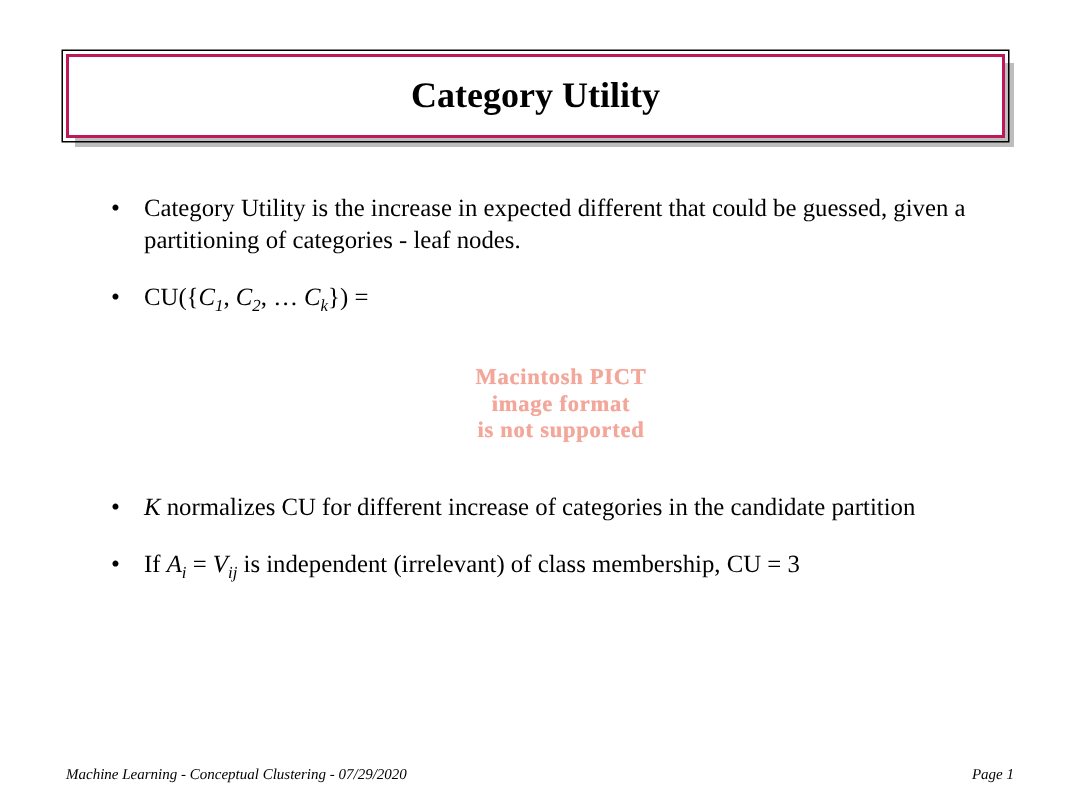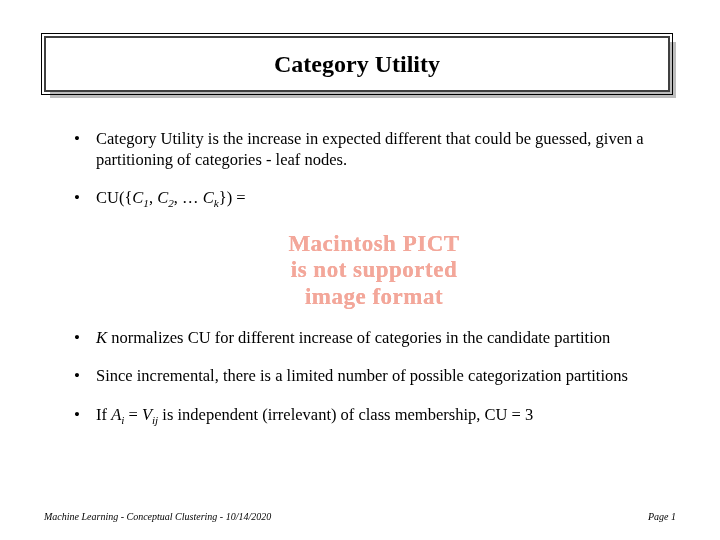--- a/index.html
+++ b/index.html
@@ -23,21 +23,21 @@
     position: absolute;
     left: 6px; top: 6px;
     width: 626px; height: 56px;
     background: #bdbdbd;
   }
   .title-box {
     position: absolute;
     left: 0; top: 0;
     width: 626px; height: 56px;
     background: #fff;
-    border: 2px solid #404040;
+    border: 2px solid #be185d;
     outline: 1px solid #000;
     outline-offset: 2px;
     display: flex;
     align-items: center;
     justify-content: center;
   }
   .title-box span {
     font-weight: bold;
     font-size: 24px;
   }
@@ -68,21 +68,21 @@
     height: 90px;
     display: flex;
     align-items: center;
     justify-content: center;
     margin-bottom: 12px;
   }
   .pict-text {
     font-family: Georgia, "Times New Roman", serif;
     font-weight: bold;
     color: #f3a79a;
-    font-size: 23px;
+    font-size: 15px;
     text-align: center;
     line-height: 1.15;
     letter-spacing: 0.5px;
     text-shadow: 0 0 0.5px #f3a79a;
   }
   .footer {
     position: absolute;
     left: 44px;
     bottom: 18px;
     width: 632px;
@@ -112,36 +112,33 @@
     <span>
       <span>CU({</span><span class="it">C</span><span class="sub">1</span>,
       <span class="it">C</span><span class="sub">2</span><span>, … </span><span class="it">C</span><span class="sub">k</span><span>}) =</span>
     </span>
   </li>
 
   <li style="list-style:none">
     <div class="pict">
       <div class="pict-text">
         <div>Macintosh PICT</div>
+        <div>image format</div>
         <div>is not supported</div>
-        <div>image format</div>
       </div>
     </div>
   </li>
 
   <li class="item">
     <span class="it">K</span><span> normalizes CU for different increase of categories in the candidate partition</span>
   </li>
 
-  <li class="item">
-    <span>Since incremental, there is a limited number of possible categorization partitions</span>
-  </li>
 
   <li class="item">
     <span>If </span><span class="it">A</span><span class="sub">i</span><span> = </span><span class="it">V</span><span class="sub">ij</span><span> is independent (irrelevant) of class membership, CU = 3</span>
   </li>
 
 </ul>
 
 <div class="footer">
-  <span>Machine Learning -  Conceptual Clustering - 10/14/2020</span>
+  <span>Machine Learning -  Conceptual Clustering - 07/29/2020</span>
   <span>Page 1</span>
 </div>
 
 </body></html>

